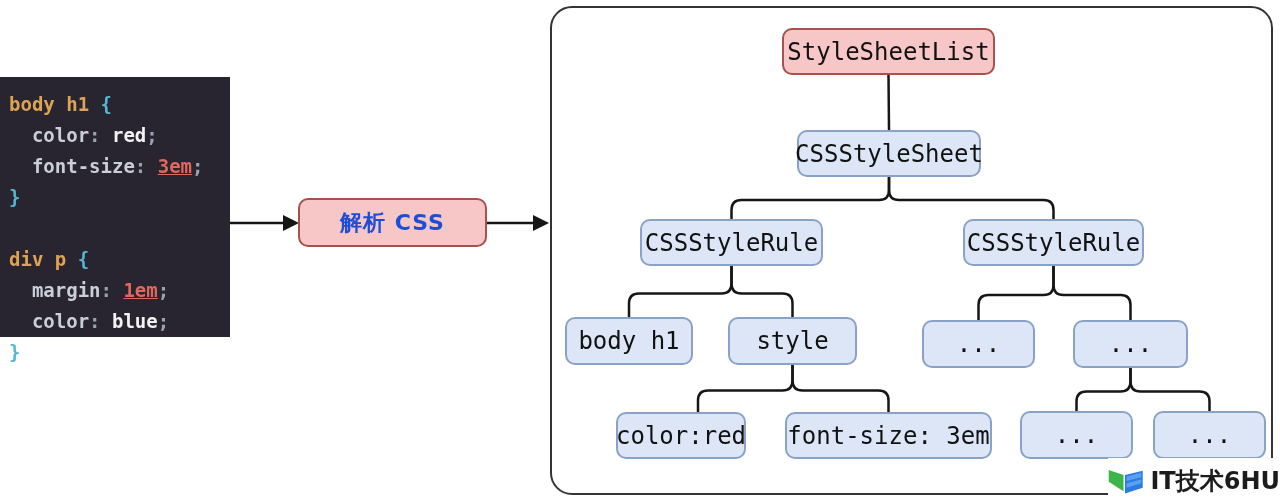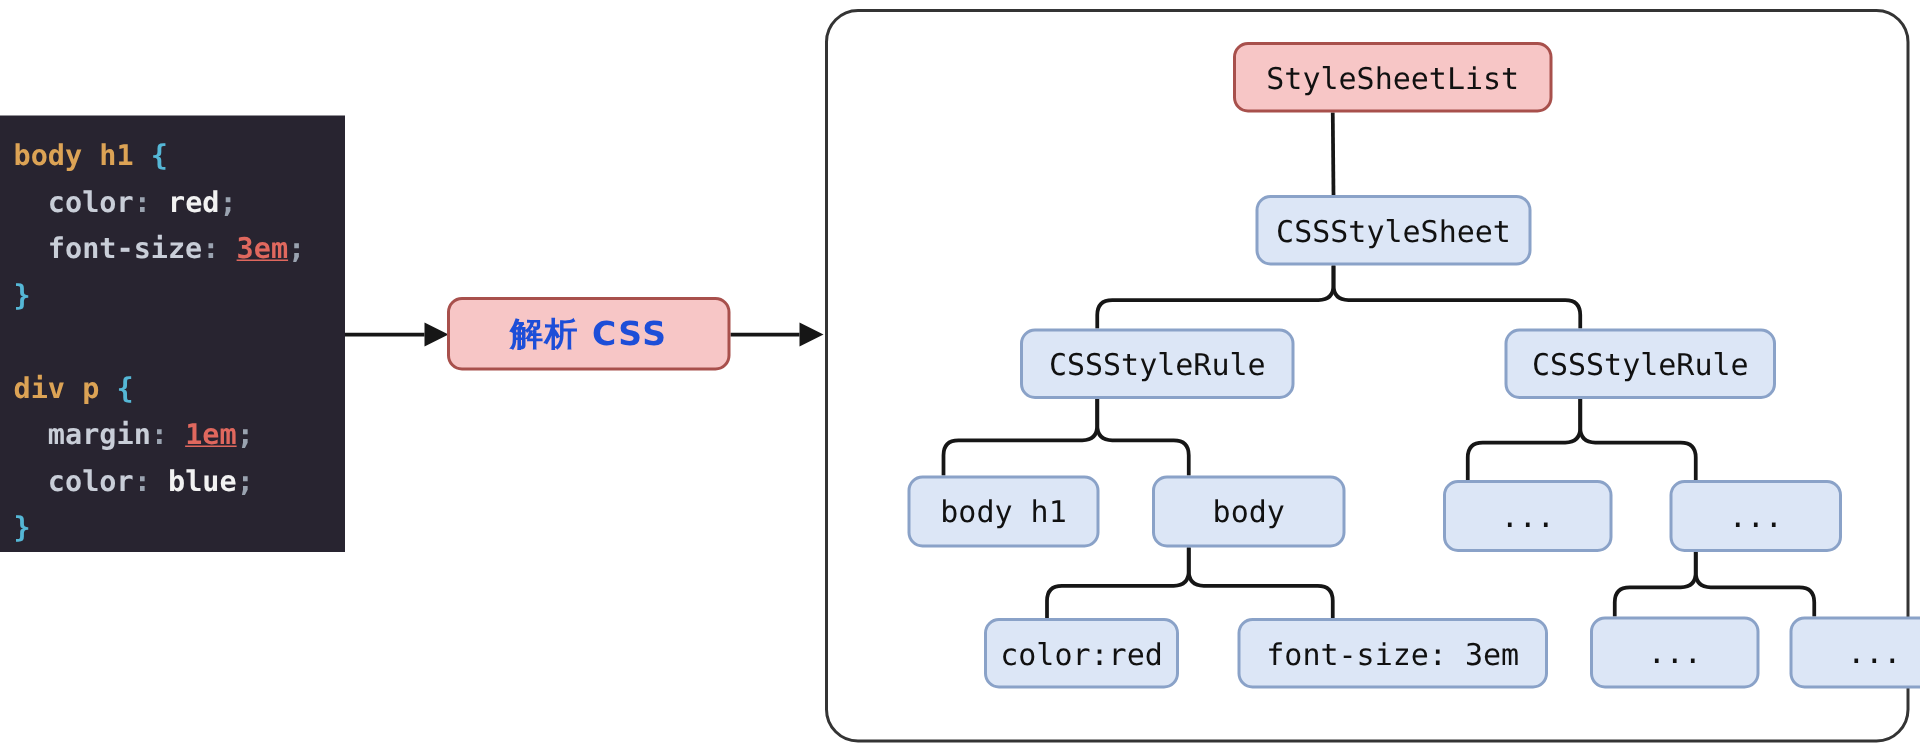--- a/index.html
+++ b/index.html
@@ -8,21 +8,21 @@
     width: 1280px;
     height: 503px;
     background: var(--c-page-bg, #fff);
     font-family: "DejaVu Sans", "Liberation Sans", sans-serif;
     overflow: hidden;
   }
   
   .code-block {
     position: absolute;
     left: 0; top: 77px;
-    width: 230px; height: 291px;
+    width: 230px; height: 260px;
     background: var(--c-code-bg, #282430);
     box-sizing: border-box;
     padding: 12px 0 0 9px;
     font-family: "DejaVu Sans Mono", "Liberation Mono", monospace;
     font-size: 19px;
     font-weight: bold;
     line-height: 31px;
     white-space: pre;
   }
   .code-line { height: 31px; }
@@ -59,24 +59,23 @@
     border: 2px solid var(--c-container-border);
     border-radius: 22px;
     background: transparent;
   }
   .node {
     position: absolute;
     box-sizing: border-box;
     border-radius: 10px;
     display: flex; align-items: center; justify-content: center;
     font-family: "DejaVu Sans Mono", "Liberation Mono", monospace;
-    font-size: 20px; font-weight: 500;
+    font-size: 24px; font-weight: 500;
     color: var(--c-node-text);
     white-space: pre;
-    margin-left: 40px;
   }
   .node.pink { background: var(--c-pink-fill); border: 2px solid var(--c-pink-border); }
   .node.blue { background: var(--c-blue-fill); border: 2px solid var(--c-blue-border); }
   
   .watermark {
     position: absolute;
     left: 1108px; top: 458px;
     width: 172px; height: 45px;
     background: #ffffff;
     display: flex; align-items: center;
@@ -124,23 +123,32 @@
       <path d="M 1130.5 368 L 1130.5 381.5 Q 1130.5 391.5 1120.5 391.5 L 1086.5 391.5 Q 1076.5 391.5 1076.5 401.5 L 1076.5 411" fill="none" stroke="#161616" stroke-width="2.5"></path>
       <path d="M 1130.5 368 L 1130.5 381.5 Q 1130.5 391.5 1140.5 391.5 L 1199.5 391.5 Q 1209.5 391.5 1209.5 401.5 L 1209.5 411" fill="none" stroke="#161616" stroke-width="2.5"></path>
     </svg>
 
   <div id="tree-nodes">
       <div class="node pink" style="left: 782px; top: 28px; width: 213px; height: 47px;">StyleSheetList</div>
       <div class="node blue" style="left: 797px; top: 130px; width: 184px; height: 47px;">CSSStyleSheet</div>
       <div class="node blue" style="left: 640px; top: 219px; width: 183px; height: 47px;">CSSStyleRule</div>
       <div class="node blue" style="left: 963px; top: 219px; width: 181px; height: 47px;">CSSStyleRule</div>
       <div class="node blue" style="left: 565px; top: 317px; width: 128px; height: 48px;">body h1</div>
-      <div class="node blue" style="left: 728px; top: 317px; width: 129px; height: 48px;">body</div>
+      <div class="node blue" style="left: 728px; top: 317px; width: 129px; height: 48px;">style</div>
       <div class="node blue" style="left: 922px; top: 320px; width: 113px; height: 48px;">...</div>
       <div class="node blue" style="left: 1073px; top: 320px; width: 115px; height: 48px;">...</div>
       <div class="node blue" style="left: 616px; top: 412px; width: 130px; height: 47px;">color:red</div>
       <div class="node blue" style="left: 785px; top: 412px; width: 207px; height: 47px; text-align: right;">font-size: 3em</div>
       <div class="node blue" style="left: 1020px; top: 411px; width: 113px; height: 48px;">...</div>
       <div class="node blue" style="left: 1153px; top: 411px; width: 113px; height: 48px;">...</div>
     </div>
 
+  <div class="watermark">
+    <svg width="52" height="38" viewBox="0 0 52 38">
+      <polygon points="1,4 21,11 21,33 1,20" fill="#3cb54a"></polygon>
+      <polygon points="23,11 47,5 47,28 23,36" fill="#2d7ae5"></polygon>
+      <polygon points="25,13 45,8 45,14 25,19" fill="#5aa0f0"></polygon>
+      <polygon points="25,22 45,17 45,22 25,28" fill="#5aa0f0"></polygon>
+    </svg>
+    <span class="watermark-text">IT技术6HU</span>
+  </div>
 
 </div>
 
 </body></html>

